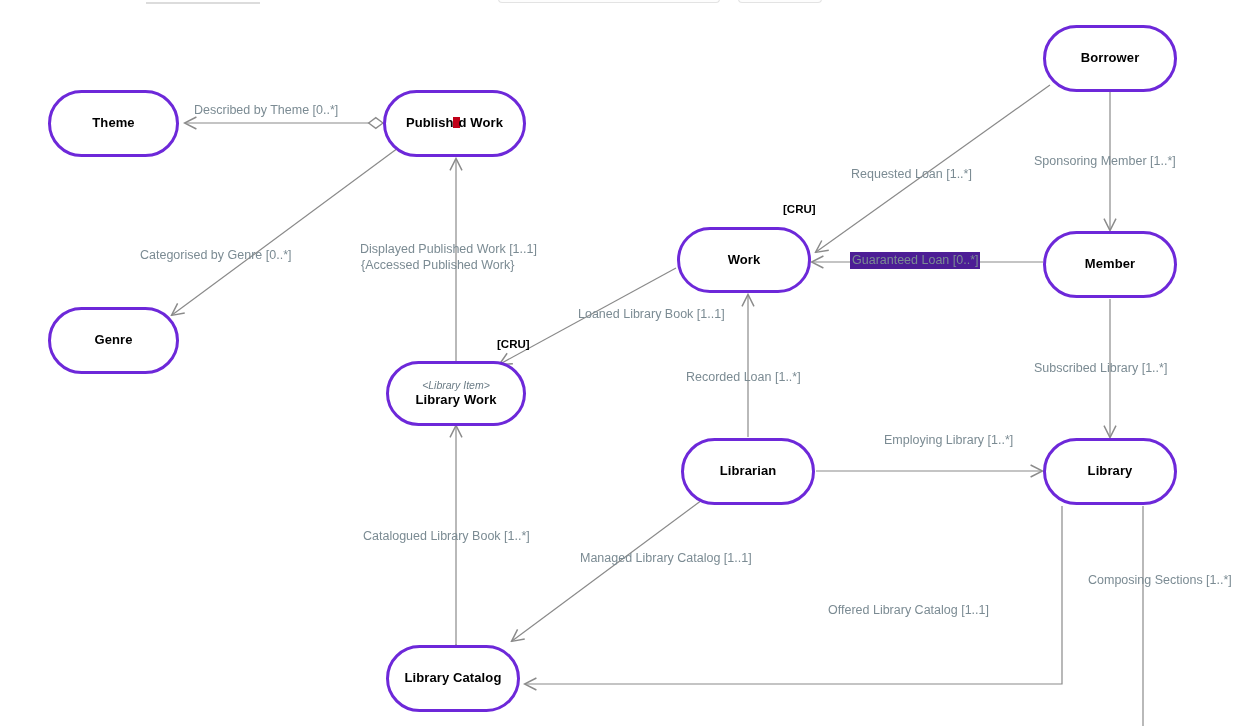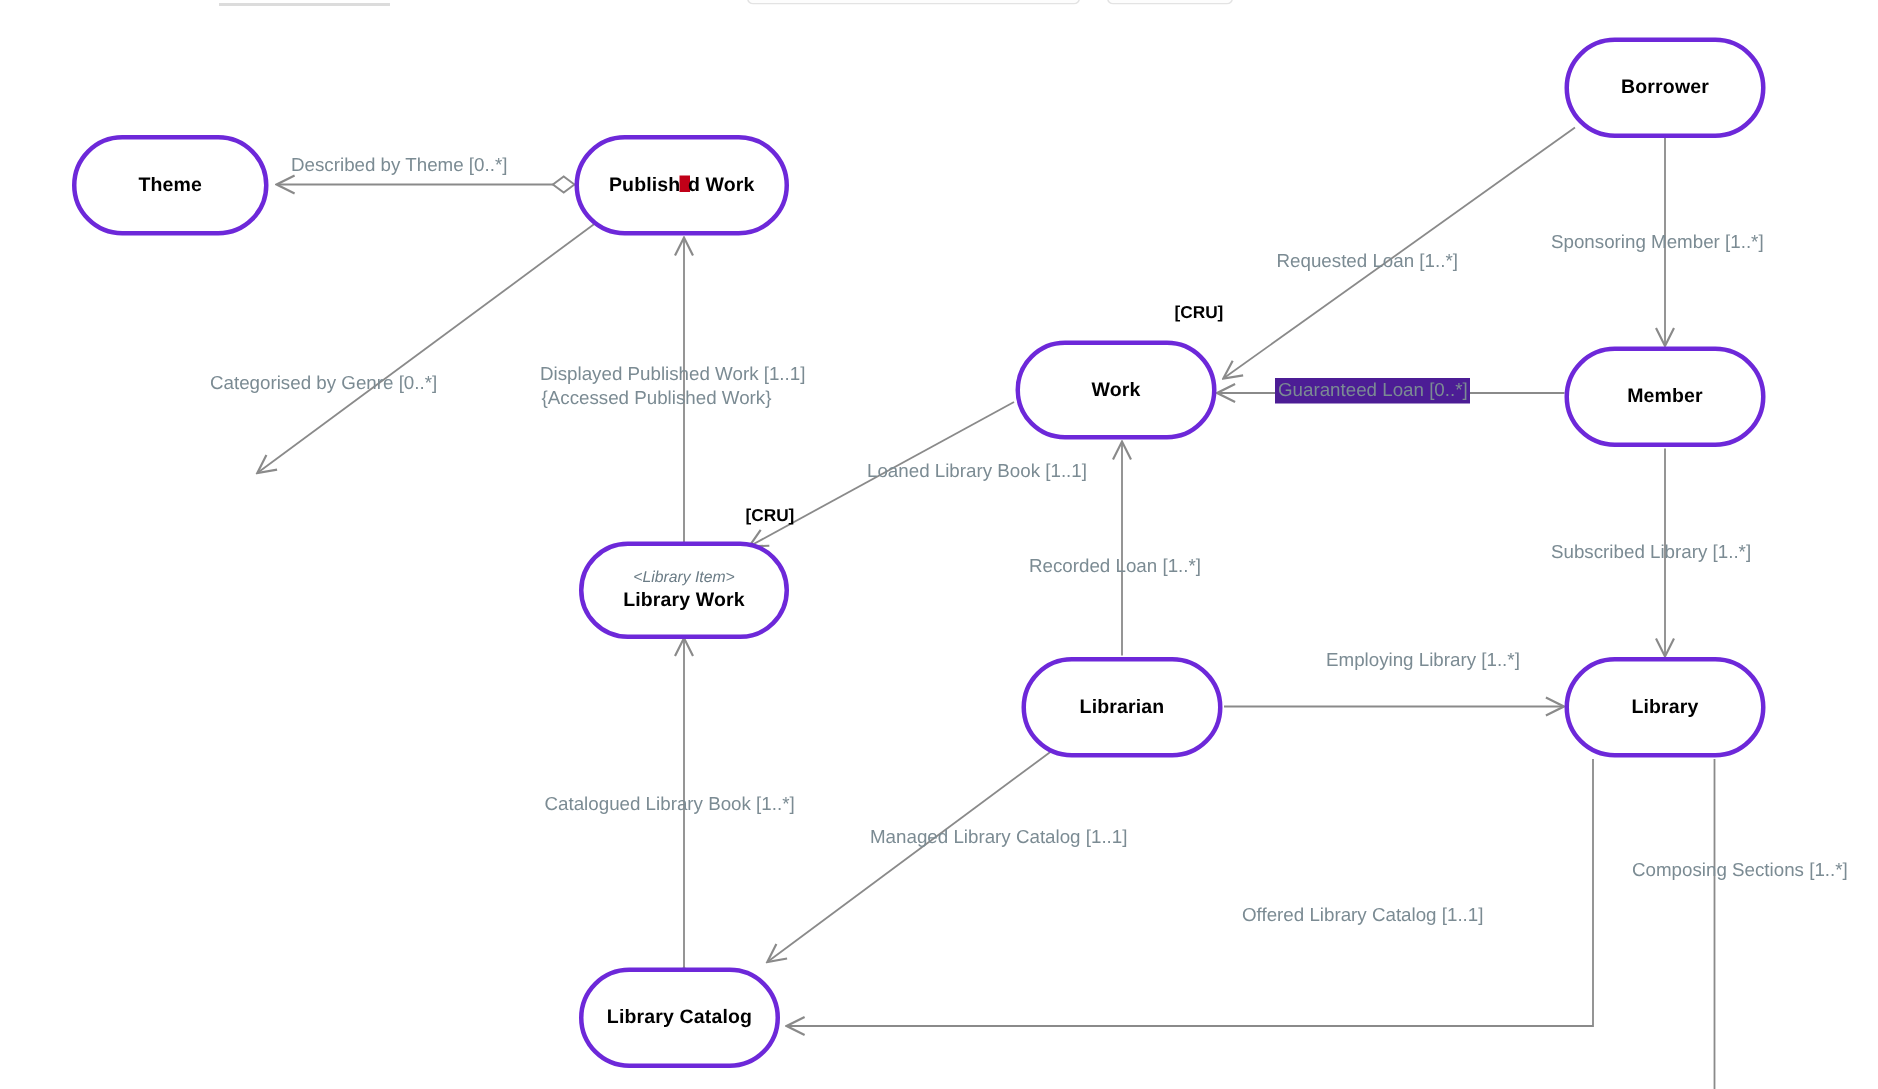--- a/index.html
+++ b/index.html
@@ -154,20 +154,23 @@
   </svg>
 
   <div class="node" style="left:48px; top:90px; width:131px; height:67px;">
     <span class="node-name">Theme</span>
   </div>
 
   <div class="node" style="left:383px; top:90px; width:143px; height:67px;">
     <span class="node-name"><span>Publish</span><span class="caret"></span><span>d Work</span></span>
   </div>
 
+  <div class="node" style="left:48px; top:307px; width:131px; height:67px;">
+    <span class="node-name">Genre</span>
+  </div>
 
   <div class="node" style="left:386px; top:361px; width:140px; height:65px;">
     <span class="node-stereotype">&lt;Library Item&gt;</span>
     <span class="node-name">Library Work</span>
   </div>
 
   <div class="node" style="left:677px; top:227px; width:134px; height:66px;">
     <span class="node-name">Work</span>
   </div>
 

